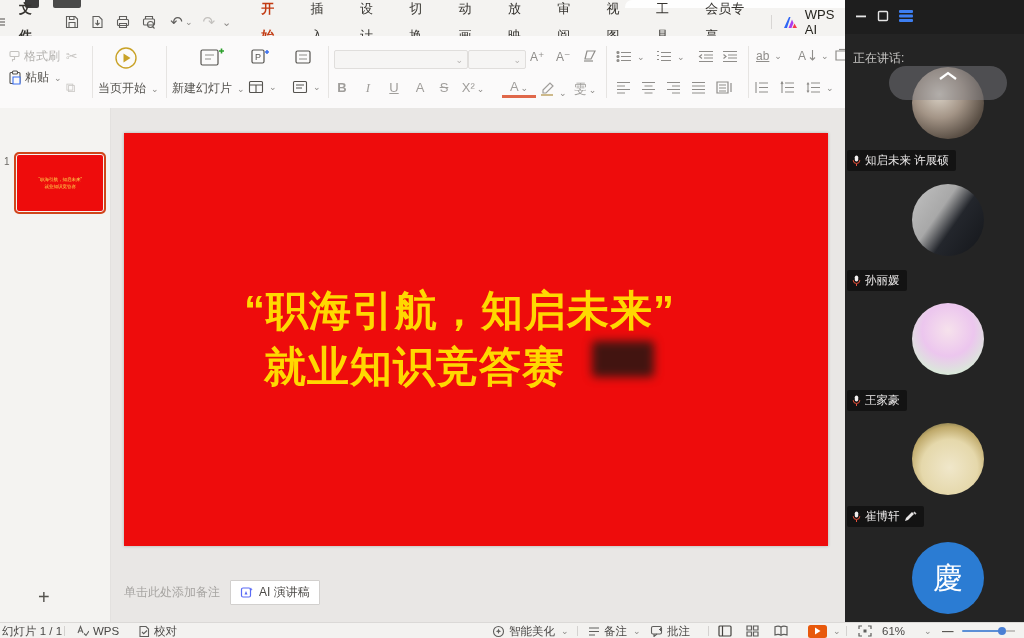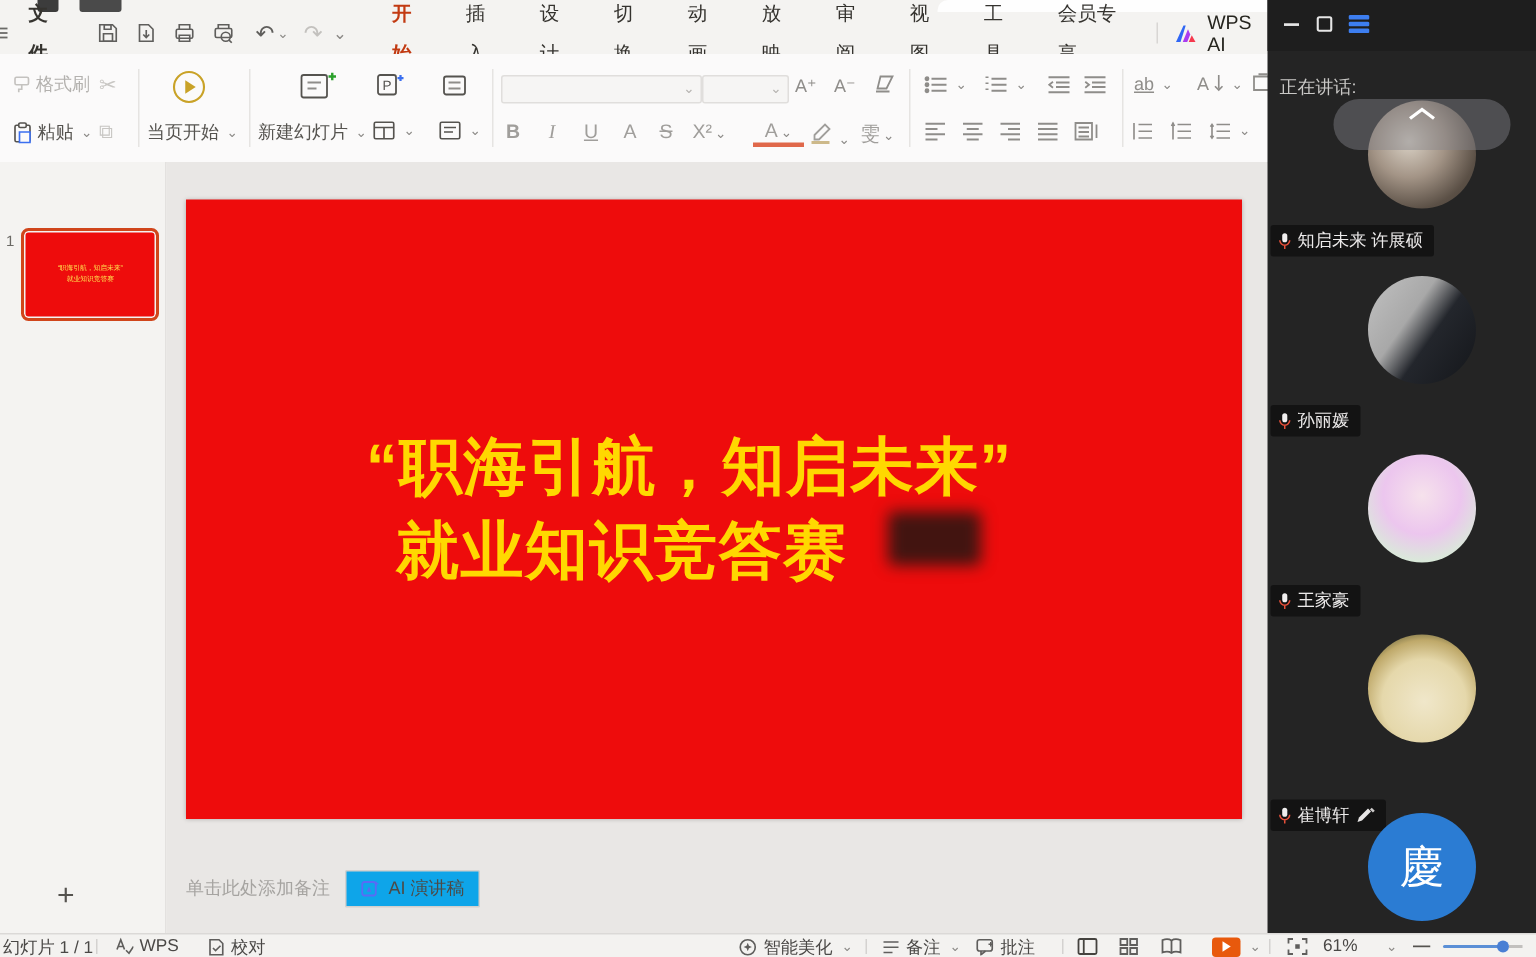--- a/index.html
+++ b/index.html
@@ -34,21 +34,21 @@
   .thumb{position:absolute;left:14px;top:44px;width:88px;height:58px;background:#ee0c0c;border:2px solid #d0451b;border-radius:5px;box-shadow:0 0 0 1px #f4f3f1 inset;display:flex;flex-direction:column;align-items:center;justify-content:center;}
   .thumbtext{color:#ffe14d;font-size:5px;line-height:1.6;text-align:center;transform:scale(.9);}
   
   .canvas{position:absolute;top:108px;left:111px;width:734px;height:514px;background:#e9e7e5;}
   .slide{position:absolute;left:13px;top:25px;width:704px;height:413px;background:#ee0c0c;box-shadow:0 0 3px rgba(0,0,0,.25);}
   .slide-title{position:absolute;left:120px;top:150px;color:#ffd800;font-weight:bold;font-size:42px;line-height:1.33;letter-spacing:1px;white-space:nowrap;}
   .slide-title .l2{padding-left:20px;display:block;}
   .smudge{position:absolute;left:468px;top:208px;width:62px;height:36px;background:rgba(35,22,18,.85);filter:blur(5px);border-radius:4px;}
   .notesbar{position:absolute;left:13px;top:472px;display:flex;align-items:center;gap:10px;}
   .notes-ph{color:#a6a4a1;font-size:12px;}
-  .aibtn{display:flex;align-items:center;gap:5px;border:1px solid #d2d0ce;background:#0ea5e9;border-radius:1px;padding:3px 9px;font-size:12px;color:#4c4a47;}
+  .aibtn{display:flex;align-items:center;gap:5px;border:1px solid #d2d0ce;background:#ffffff;border-radius:1px;padding:3px 9px;font-size:12px;color:#4c4a47;}
   
   .vpanel{position:absolute;top:0;left:845px;width:179px;height:622px;background:#242424;z-index:5;}
   .vhead{position:absolute;top:0;left:0;width:179px;height:34px;background:#1e1e1e;display:flex;align-items:center;padding-left:10px;gap:10px;}
   .speaking{position:absolute;top:50px;left:8px;color:#c9c8c6;font-size:12px;}
   .avatar{position:absolute;left:67px;width:72px;height:72px;border-radius:50%;}
   .av1{background:radial-gradient(circle at 38% 38%,#d9d1c5 0%,#a39486 38%,#5b5046 72%,#413931 100%);}
   .av2{background:linear-gradient(125deg,#c2c2c2 0%,#a8a8a8 38%,#23262c 58%,#14161a 100%);}
   .av3{background:radial-gradient(circle at 50% 38%,#f6e2ec 0%,#ecc6ee 45%,#d9ead9 78%,#cfe3da 100%);}
   .av4{background:radial-gradient(circle at 52% 62%,#f0e7ca 0%,#e5d8ab 48%,#bfa96a 70%,#2c331f 95%);}
   .av5{background:#2b7cd3;display:flex;align-items:center;justify-content:center;color:#fff;font-size:30px;}
@@ -141,21 +141,21 @@
   <div class="rsep" style="left:748px"></div>
 
   <div class="rbtn" style="left:8px;top:12px;">
     <svg width="13" height="13" viewBox="0 0 13 13" fill="none" stroke="#c4c2bf" stroke-width="1.1">
         <rect x="2" y="1.5" width="9" height="5" rx="1"></rect>
         <path d="M6.5 6.5v3h-2v2"></path>
       </svg>
     <span class="rlab dis">格式刷</span>
   </div>
   <span class="abs glyph dis" style="left:66px;top:12px;font-size:14px">✂</span>
-  <div class="rbtn" style="left:8px;top:44px;">
+  <div class="rbtn" style="left:8px;top:33px;">
     <svg width="14" height="15" viewBox="0 0 14 15" fill="none" stroke="#55534f" stroke-width="1.1">
         <rect x="2" y="2.5" width="10" height="11" rx="1"></rect>
         <rect x="4.5" y="1" width="5" height="3" rx="1" fill="#fbfafa"></rect>
         <rect x="5" y="7" width="7" height="7" fill="#fbfafa" stroke="#3b6ff0"></rect>
       </svg>
     <span class="rlab">粘贴</span>
     <span class="chev">⌄</span>
   </div>
   <span class="abs glyph dis" style="left:66px;top:44px;font-size:13px">⧉</span>
 
@@ -404,21 +404,21 @@
   <div class="nametag" style="top:390px">
     <svg width="9" height="12" viewBox="0 0 9 12">
         <rect x="2.8" y="0.5" width="3.4" height="6" rx="1.7" fill="#f0eeee"></rect>
         <path d="M1.2 5.2a3.3 3.3 0 0 0 6.6 0" fill="none" stroke="#e8503a" stroke-width="1"></path>
         <line x1="4.5" y1="8.8" x2="4.5" y2="11" stroke="#e8503a" stroke-width="1"></line>
       </svg>
     <span>王家豪</span>
   </div>
 
   <div class="avatar av4" style="top:423px"></div>
-  <div class="nametag" style="top:533px">
+  <div class="nametag" style="top:506px">
     <svg width="9" height="12" viewBox="0 0 9 12">
         <rect x="2.8" y="0.5" width="3.4" height="6" rx="1.7" fill="#f0eeee"></rect>
         <path d="M1.2 5.2a3.3 3.3 0 0 0 6.6 0" fill="none" stroke="#e8503a" stroke-width="1"></path>
         <line x1="4.5" y1="8.8" x2="4.5" y2="11" stroke="#e8503a" stroke-width="1"></line>
       </svg>
     <span>崔博轩</span>
     <svg width="13" height="11" viewBox="0 0 13 11">
         <path d="M1 10l1-3 6-6 2 2-6 6z" fill="#e8e6e6"></path>
         <path d="M10.5 0.5l2 2-1.2 1.2-2-2z" fill="#cfcdcd"></path>
       </svg>

